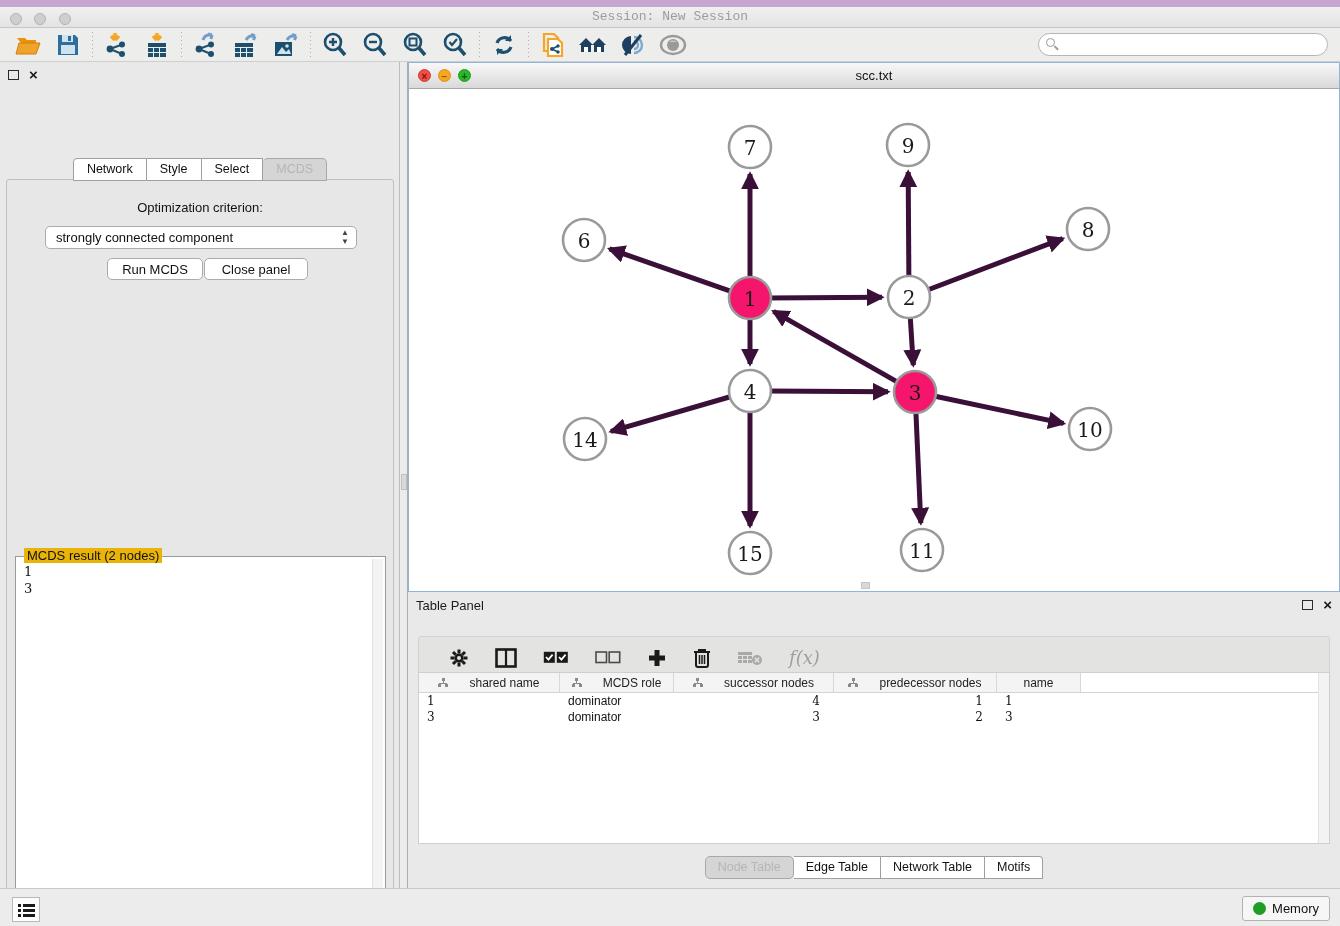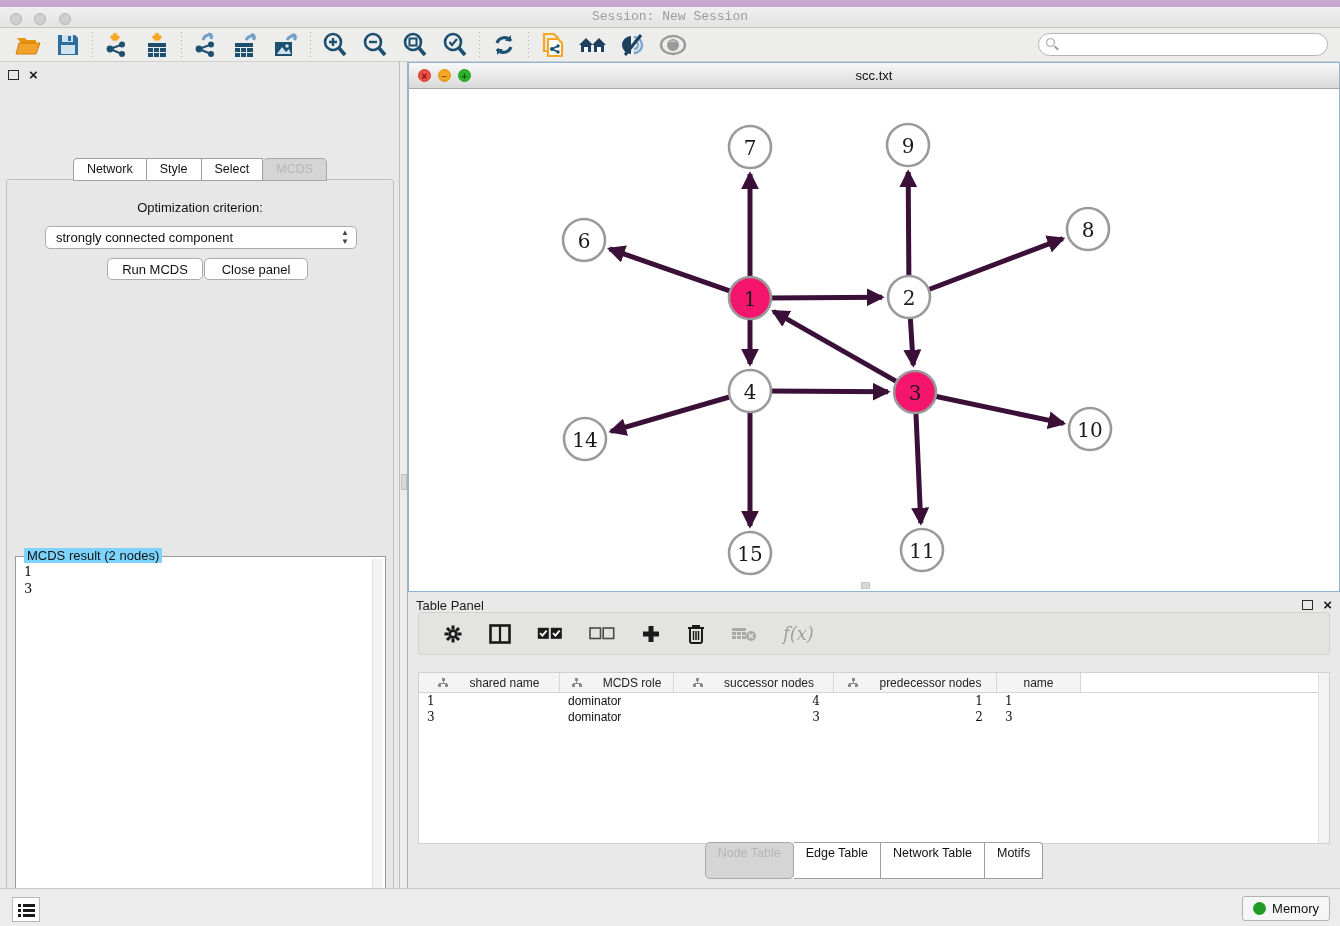--- a/index.html
+++ b/index.html
@@ -52,21 +52,21 @@
     display:flex; align-items:center; padding-left:10px; color:#111; }
   .chevrons { position:absolute; right:7px; top:1px; font-size:8px; line-height:9px;
     color:#444; text-align:center; }
   .btn { position:absolute; height:22px; background:#fff; border:1px solid #ababab;
     border-radius:5px; font-size:13px; color:#111; display:flex; align-items:center;
     justify-content:center; }
   #run-btn  { left:100px; top:78px; width:96px; }
   #close-btn{ left:197px; top:78px; width:104px; }
   #result-box { left:8px; top:376px; width:371px; height:374px; background:#fff;
     border:1px solid #9a9a9a; }
-  #result-legend { position:absolute; left:8px; top:-9px; background:#7dd3fc;
+  #result-legend { position:absolute; left:8px; top:-9px; background:#eab308;
     padding:0 3px; font-size:13px; color:#111; }
   #result-list { padding:6px 8px; font-family:"DejaVu Serif", serif; font-size:13px;
     line-height:17px; color:#111; }
   .vscroll { position:absolute; right:2px; top:2px; bottom:2px; width:11px;
     background:#f3f3f3; border-left:1px solid #e2e2e2; }
   #splitter { left:400px; top:62px; width:8px; height:826px; background:#ececec; }
   #splitter .line { position:absolute; right:0; top:0; width:1px; height:100%; background:#adadad; }
   #splitter .handle { position:absolute; left:1px; top:412px; width:6px; height:16px;
     background:#d9d9d9; border:1px solid #bfbfbf; }
 
@@ -81,40 +81,40 @@
     font-weight:bold; text-align:center; line-height:13px; }
   .nl-red   { background:#ee4f45; color:#7b100c; border:1px solid #d33a31; }
   .nl-yel   { background:#f5a623; color:#8a5c00; border:1px solid #dd9210; }
   .nl-grn   { background:#2cb42c; color:#0c580c; border:1px solid #1da01d; }
   #graph-canvas { position:relative; width:930px; height:502px; background:#fff; }
   #net-nub { position:absolute; left:452px; bottom:2px; width:9px; height:7px;
     background:#d8d8d8; border:1px solid #c6c6c6; }
 
   
   #table-panel { left:408px; top:592px; width:932px; height:296px; background:#e9e9e9; }
-  #tp-toolbar { position:absolute; left:10px; top:20px; width:912px; height:43px;
+  #tp-toolbar { position:absolute; left:10px; top:44px; width:912px; height:43px;
     background:#e3e3e1; border:1px solid #d2d2d0; border-radius:3px;
-    display:flex; align-items:center; padding-left:24px; }
+    display:flex; align-items:center; padding-left:30px; }
   .tpbtn { margin-right:26px; display:flex; align-items:center; }
   .fx { font-family:"DejaVu Serif", serif; font-style:italic; font-size:18px; color:#9f9f9f; }
   #tp-table { position:absolute; left:10px; top:80px; width:912px; height:172px;
     background:#fff; border:1px solid #cfcfcf; }
   #tp-header { display:flex; height:20px; background:#f4f4f4; border-bottom:1px solid #d4d4d4;
     font-size:12px; color:#222; }
   .hcell { display:flex; align-items:center; justify-content:center;
     border-right:1px solid #d8d8d8; gap:21px; }
   .hfill { flex:1; background:#fff; border-right:none; }
   .sort-ico { width:10px; height:9px; position:relative; }
   .sort-ico i { position:absolute; background:#8a8a8a; }
   .trow { display:flex; height:16px; font-size:12px; color:#111; }
   .tcell { font-family:"DejaVu Serif", serif; padding:0 8px; line-height:16px; }
   .sans { font-family:"Liberation Sans", sans-serif; }
   .ra { text-align:right; padding-right:14px; }
   #tp-tabs { position:absolute; left:0; bottom:9px; width:932px; text-align:center; }
-  #tp-tabs .tab { padding:3px 12px 18px; }
+  #tp-tabs .tab { padding:3px 12px 4px; }
   #tp-tabs .tab.active { border-radius:5px; }
 
   
   #status-bar { left:0; top:888px; width:1340px; height:38px; background:#ececec;
     border-top:1px solid #c9c9c9;padding-left:23px; }
   #list-btn { position:absolute; left:12px; top:8px; width:28px; height:25px;
     background:#fdfdfd; border:1px solid #b9b9b9; display:flex; align-items:center;
     justify-content:center; }
   #memory-btn { position:absolute; right:10px; top:7px; height:25px; padding:0 10px;
     background:#f6f6f6; border:1px solid #b3b3b3; border-radius:3px;

